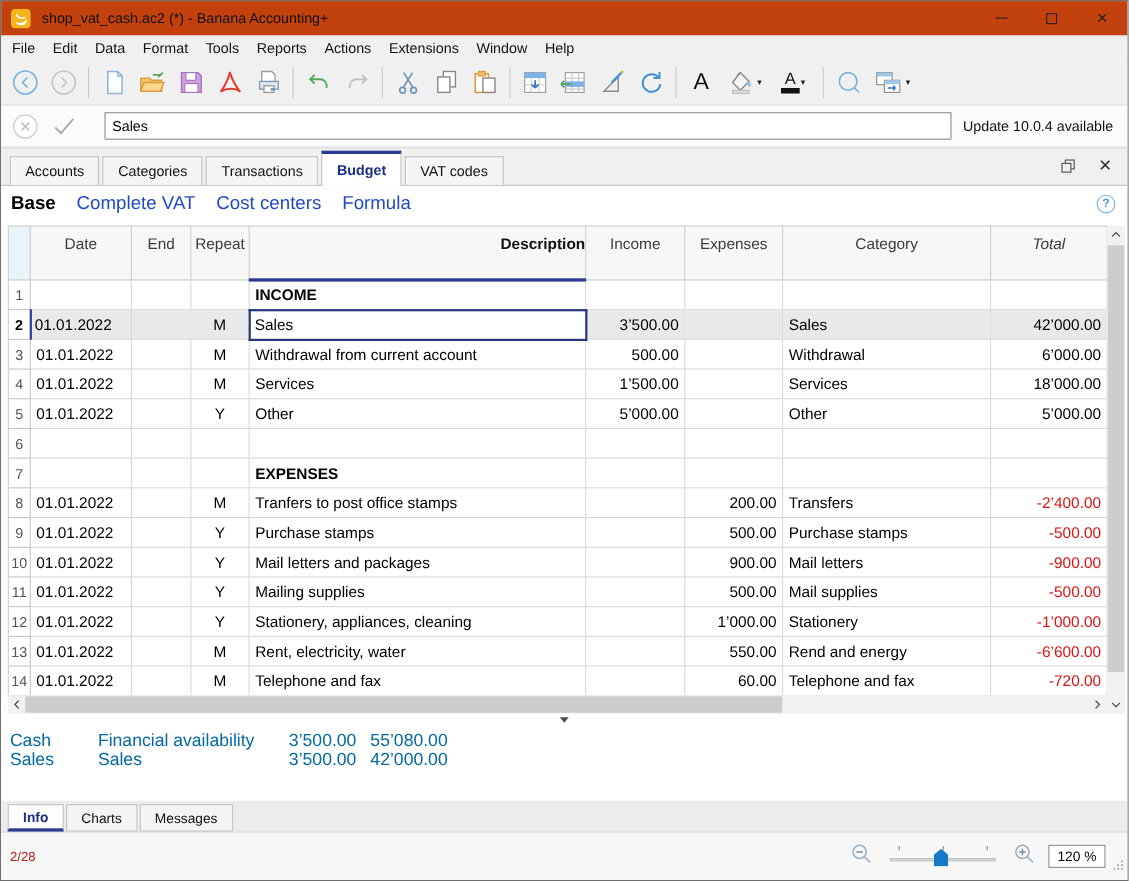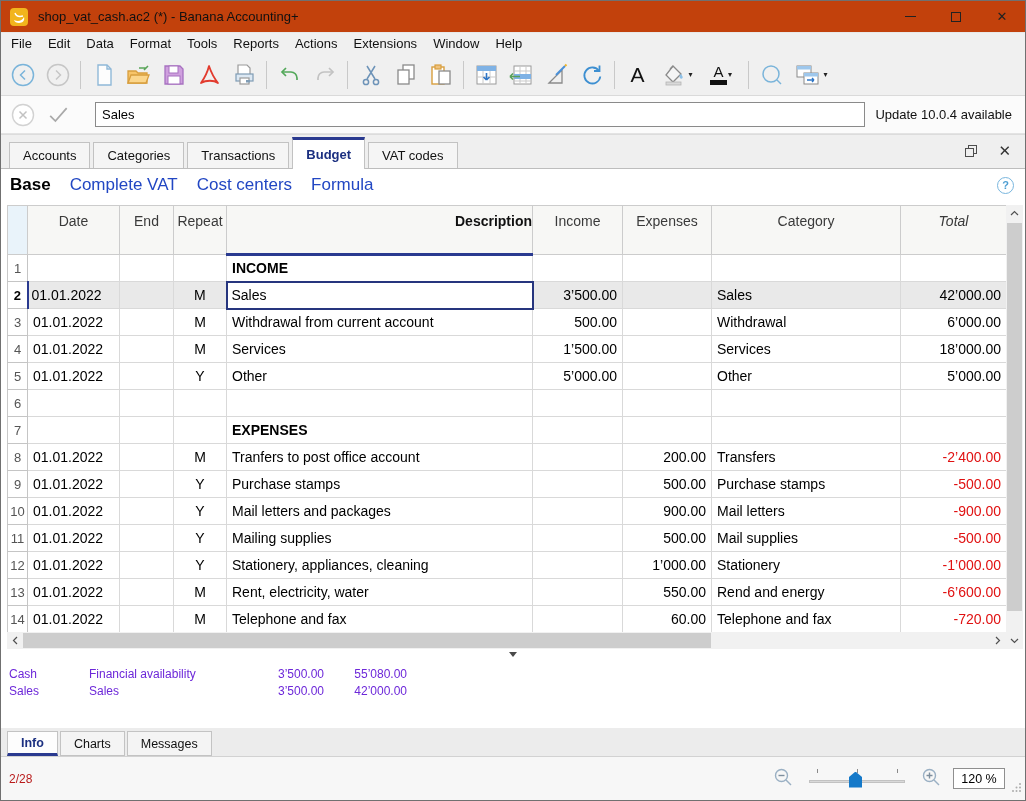--- a/index.html
+++ b/index.html
@@ -97,21 +97,21 @@
   .harrow.left{ left:0; } .harrow.right{ right:0; }
   .hthumb { position:absolute; top:1px; height:15px; left:16px; width:688px; background:#cdcdcd; }
 
   
   .splitter { position:absolute; top:648px; left:0; right:0; height:10px; background:#fff; }
   .split-tri { position:absolute; left:508px; top:3px; width:0; height:0;
                border-left:4px solid transparent; border-right:4px solid transparent; border-top:5px solid #4a4a4a; }
 
   
   .infopanel { position:absolute; top:658px; left:0; right:0; height:69px; background:#fff; padding:6px 0 0 8px;
-               font-size:12px; color:#6d28d9; }
+               font-size:16px; color:#0369a1; }
   .inforow { display:flex; height:17px; align-items:center; }
   .i-acc { width:80px; }
   .i-desc { width:147px; }
   .i-v1 { width:88px; text-align:right; }
   .i-v2 { width:83px; text-align:right; }
 
   
   .bottomtabs { position:absolute; top:727px; left:0; right:0; height:29px; background:#ececec;
                 border-bottom:1px solid #d2d2d2; display:flex; align-items:flex-end; padding-left:6px; }
   .btab { height:25px; display:flex; align-items:center; padding:0 13px; font-size:12.5px; color:#111;
@@ -461,21 +461,21 @@
             <td class="income"></td>
             <td class="expenses"></td>
             <td class="category"></td>
             <td class="total"></td>
           </tr>
           <tr>
             <td class="num">8</td>
             <td class="date">01.01.2022</td>
             <td class="end"></td>
             <td class="repeat">M</td>
-            <td class="desc">Tranfers to post office account</td>
+            <td class="desc">Tranfers to post office stamps</td>
             <td class="income"></td>
             <td class="expenses">200.00</td>
             <td class="category">Transfers</td>
             <td class="total neg">-2’400.00</td>
           </tr>
           <tr>
             <td class="num">9</td>
             <td class="date">01.01.2022</td>
             <td class="end"></td>
             <td class="repeat">Y</td>

